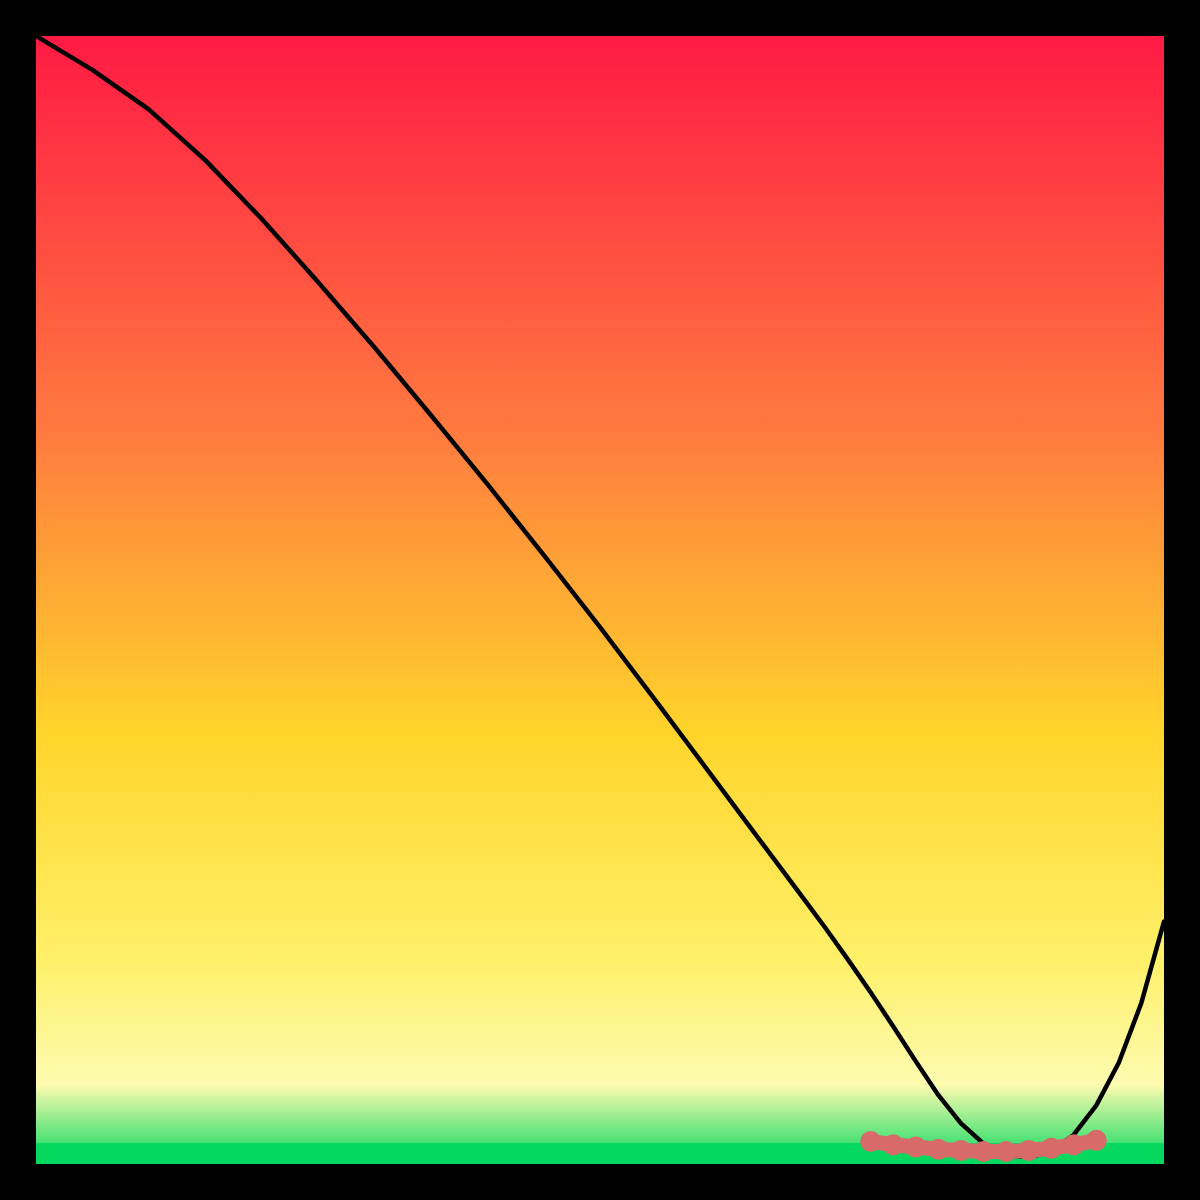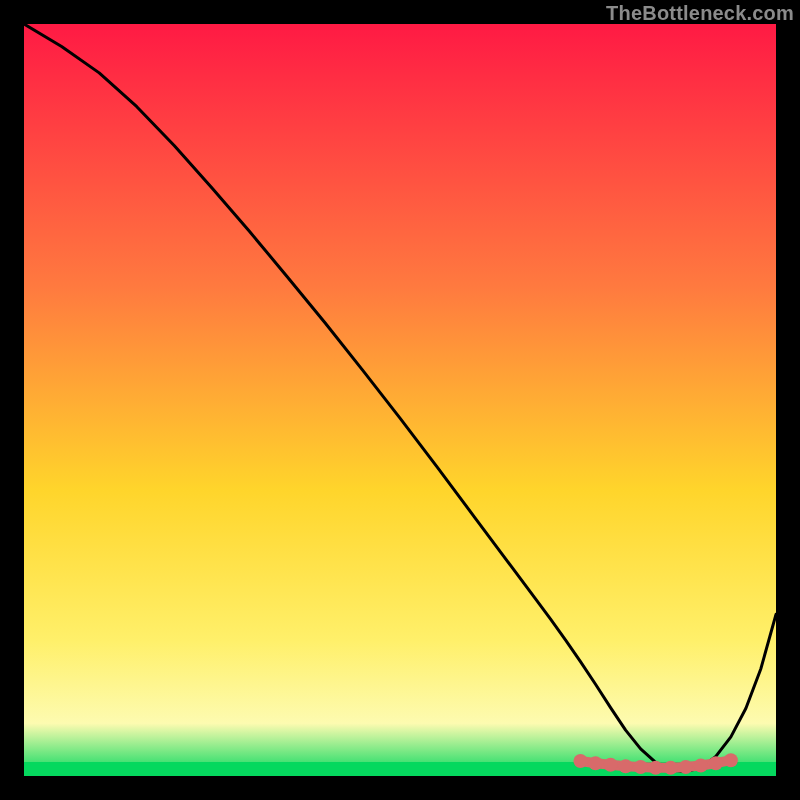--- a/index.html
+++ b/index.html
@@ -76,14 +76,13 @@
           <circle cx="616.64" cy="742.98" r="7" fill="#d86a6a"></circle>
           <circle cx="631.68" cy="743.73" r="7" fill="#d86a6a"></circle>
           <circle cx="646.72" cy="743.73" r="7" fill="#d86a6a"></circle>
           <circle cx="661.76" cy="742.98" r="7" fill="#d86a6a"></circle>
           <circle cx="676.80" cy="741.47" r="7" fill="#d86a6a"></circle>
           <circle cx="691.84" cy="739.22" r="7" fill="#d86a6a"></circle>
           <circle cx="706.88" cy="736.21" r="7" fill="#d86a6a"></circle>
         </g>
     </svg>
   </div>
-  <div class="watermark">TheBottleneck.com</div>
 </div>
 
 </body></html>

